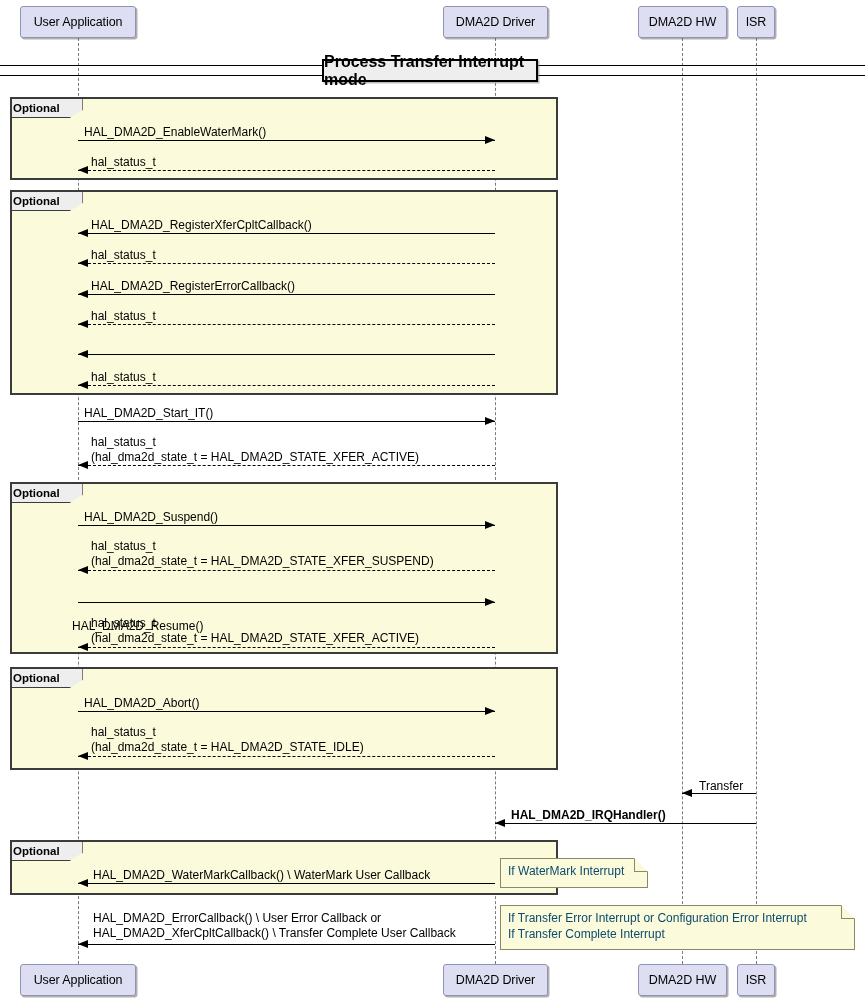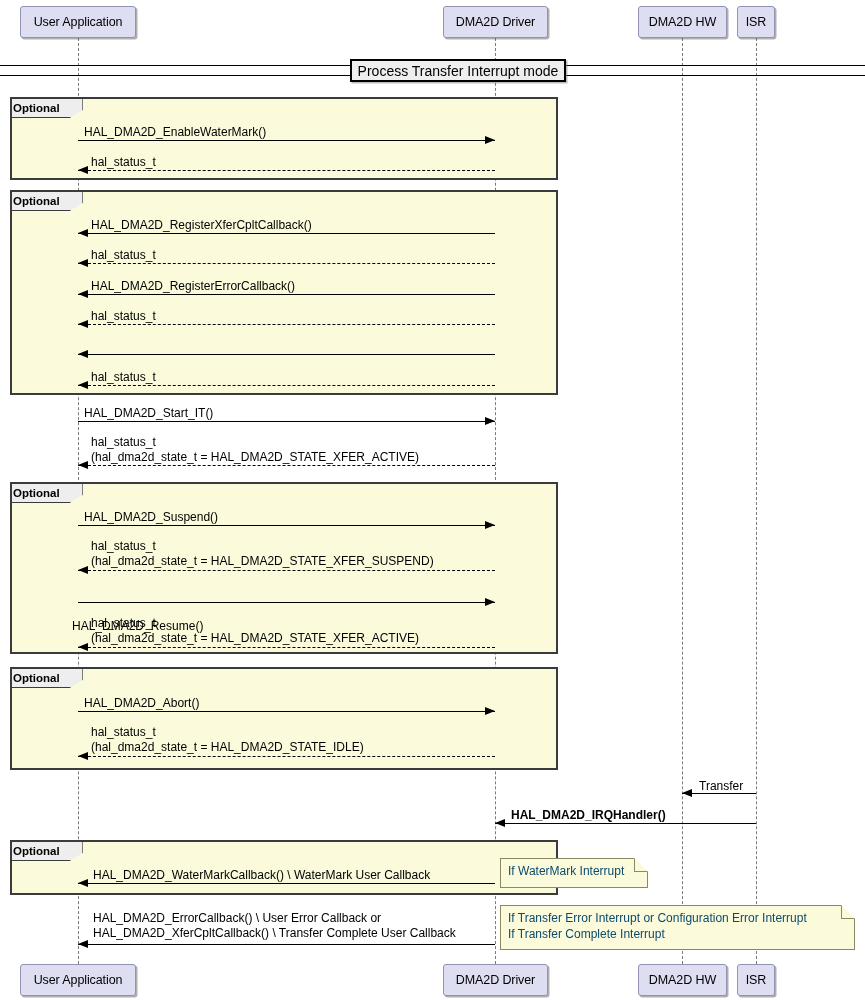--- a/index.html
+++ b/index.html
@@ -52,24 +52,23 @@
     border-top: 1.5px solid #000;
   }
   .divider-box {
     position: absolute;
     background: #EEEEEE;
     border: 2px solid #000;
     box-sizing: border-box;
     display: flex;
     align-items: center;
     justify-content: center;
-    font-weight: normal;
-    font-size: 14px;
+    font-weight: bold;
+    font-size: 16px;
     box-shadow: 1.5px 1.5px 0 rgba(120,120,120,0.5);
-    margin-left: 28px;
   }
   
   .frag {
     position: absolute;
     background: #FBFBDC;
     border: 2px solid #3b3b3b;
     box-sizing: border-box;
   }
   .frag-tab {
     position: absolute;

